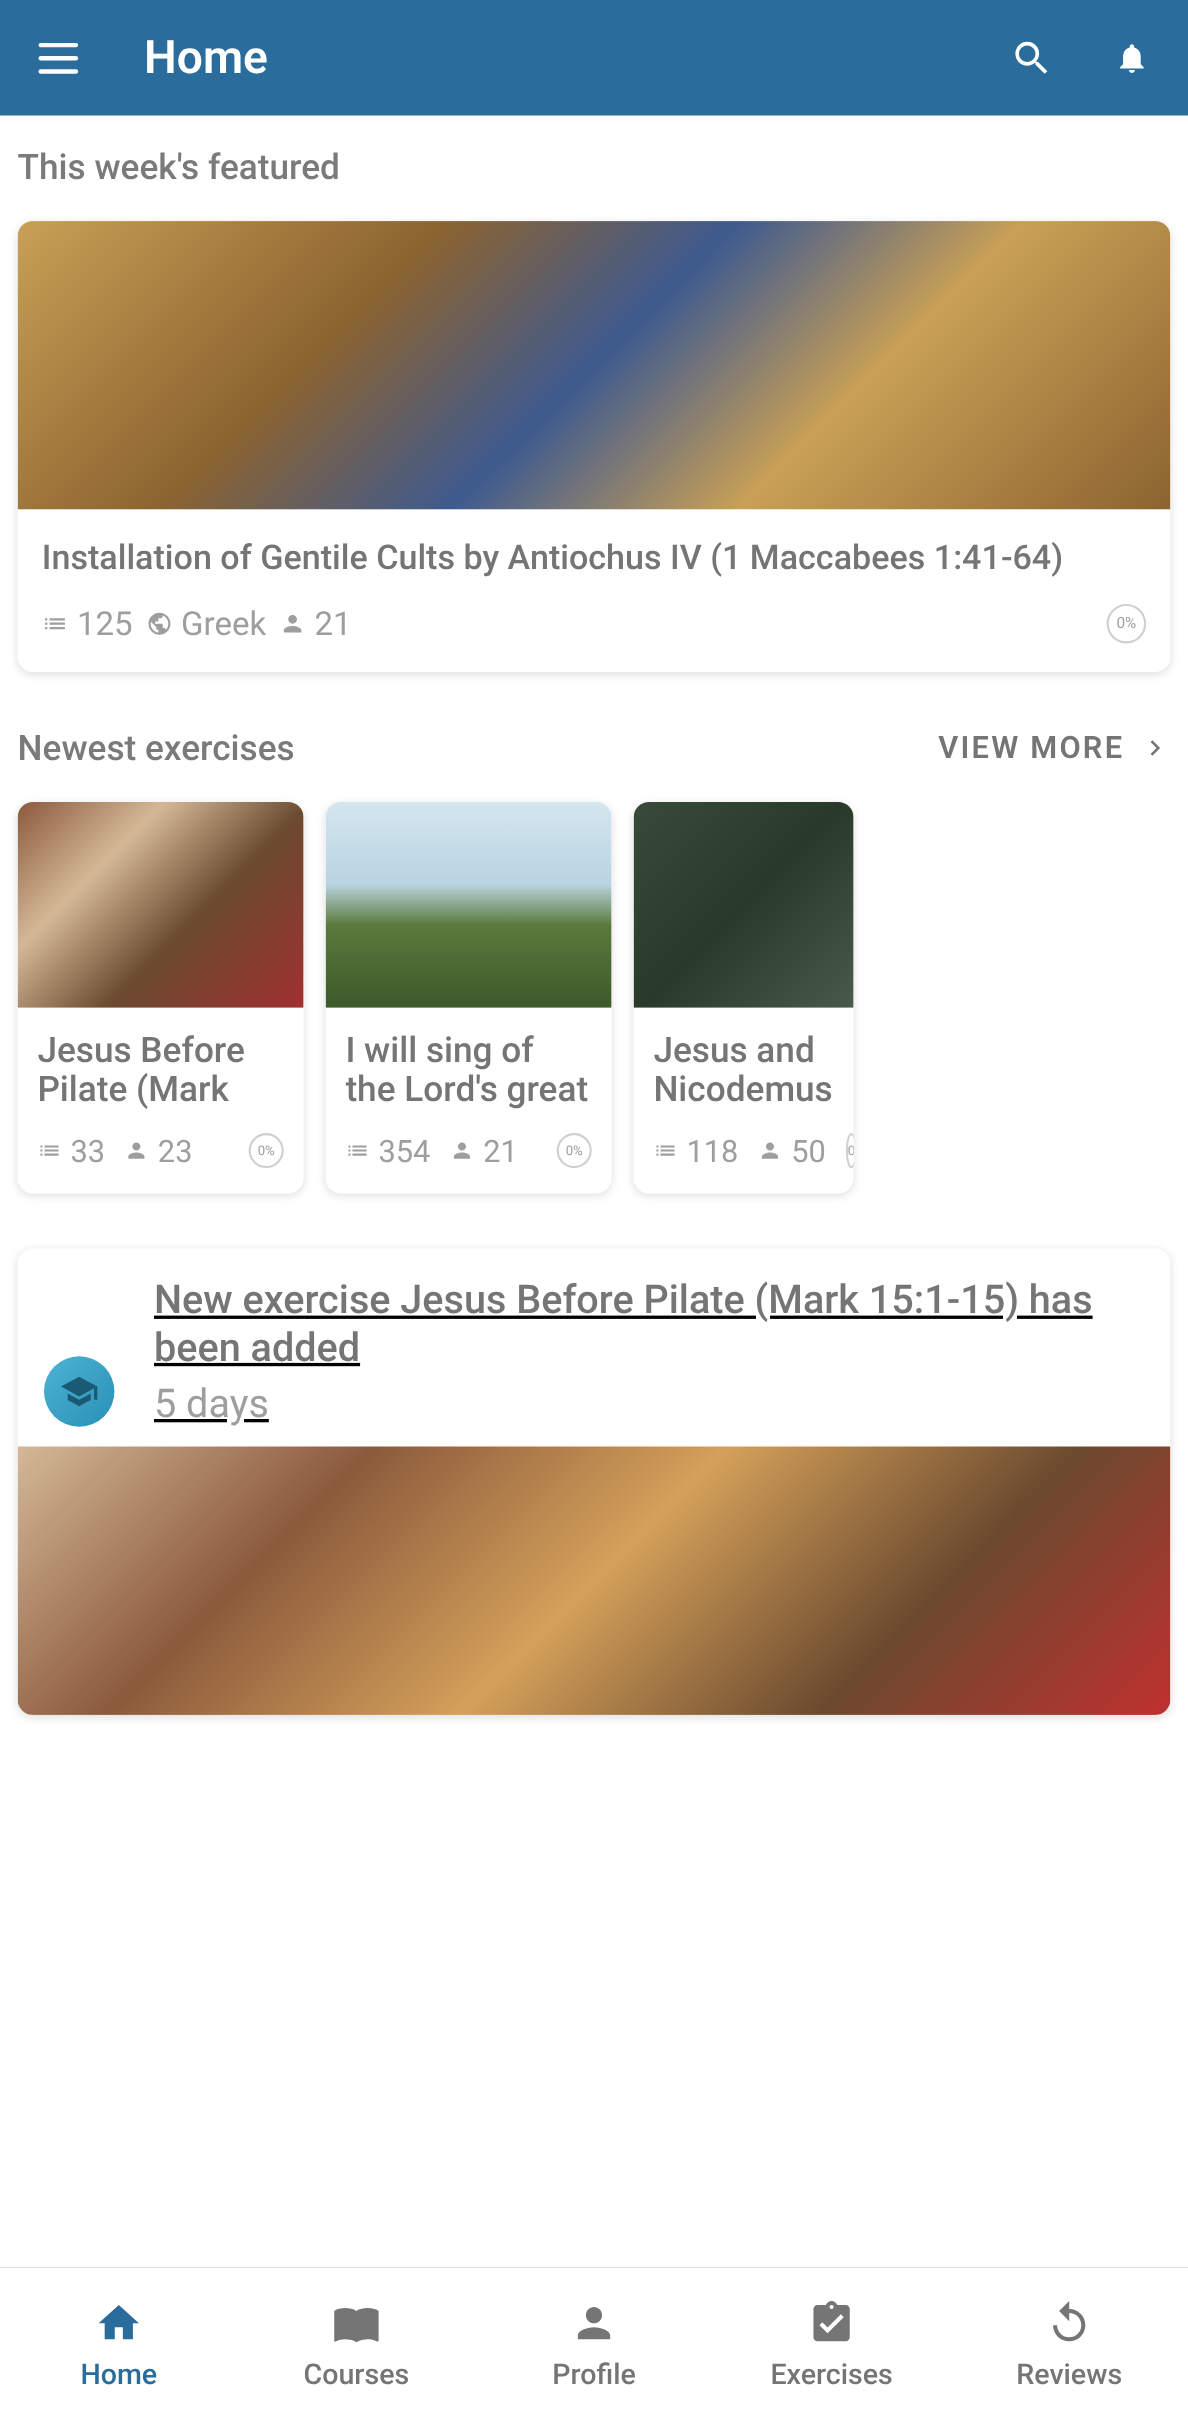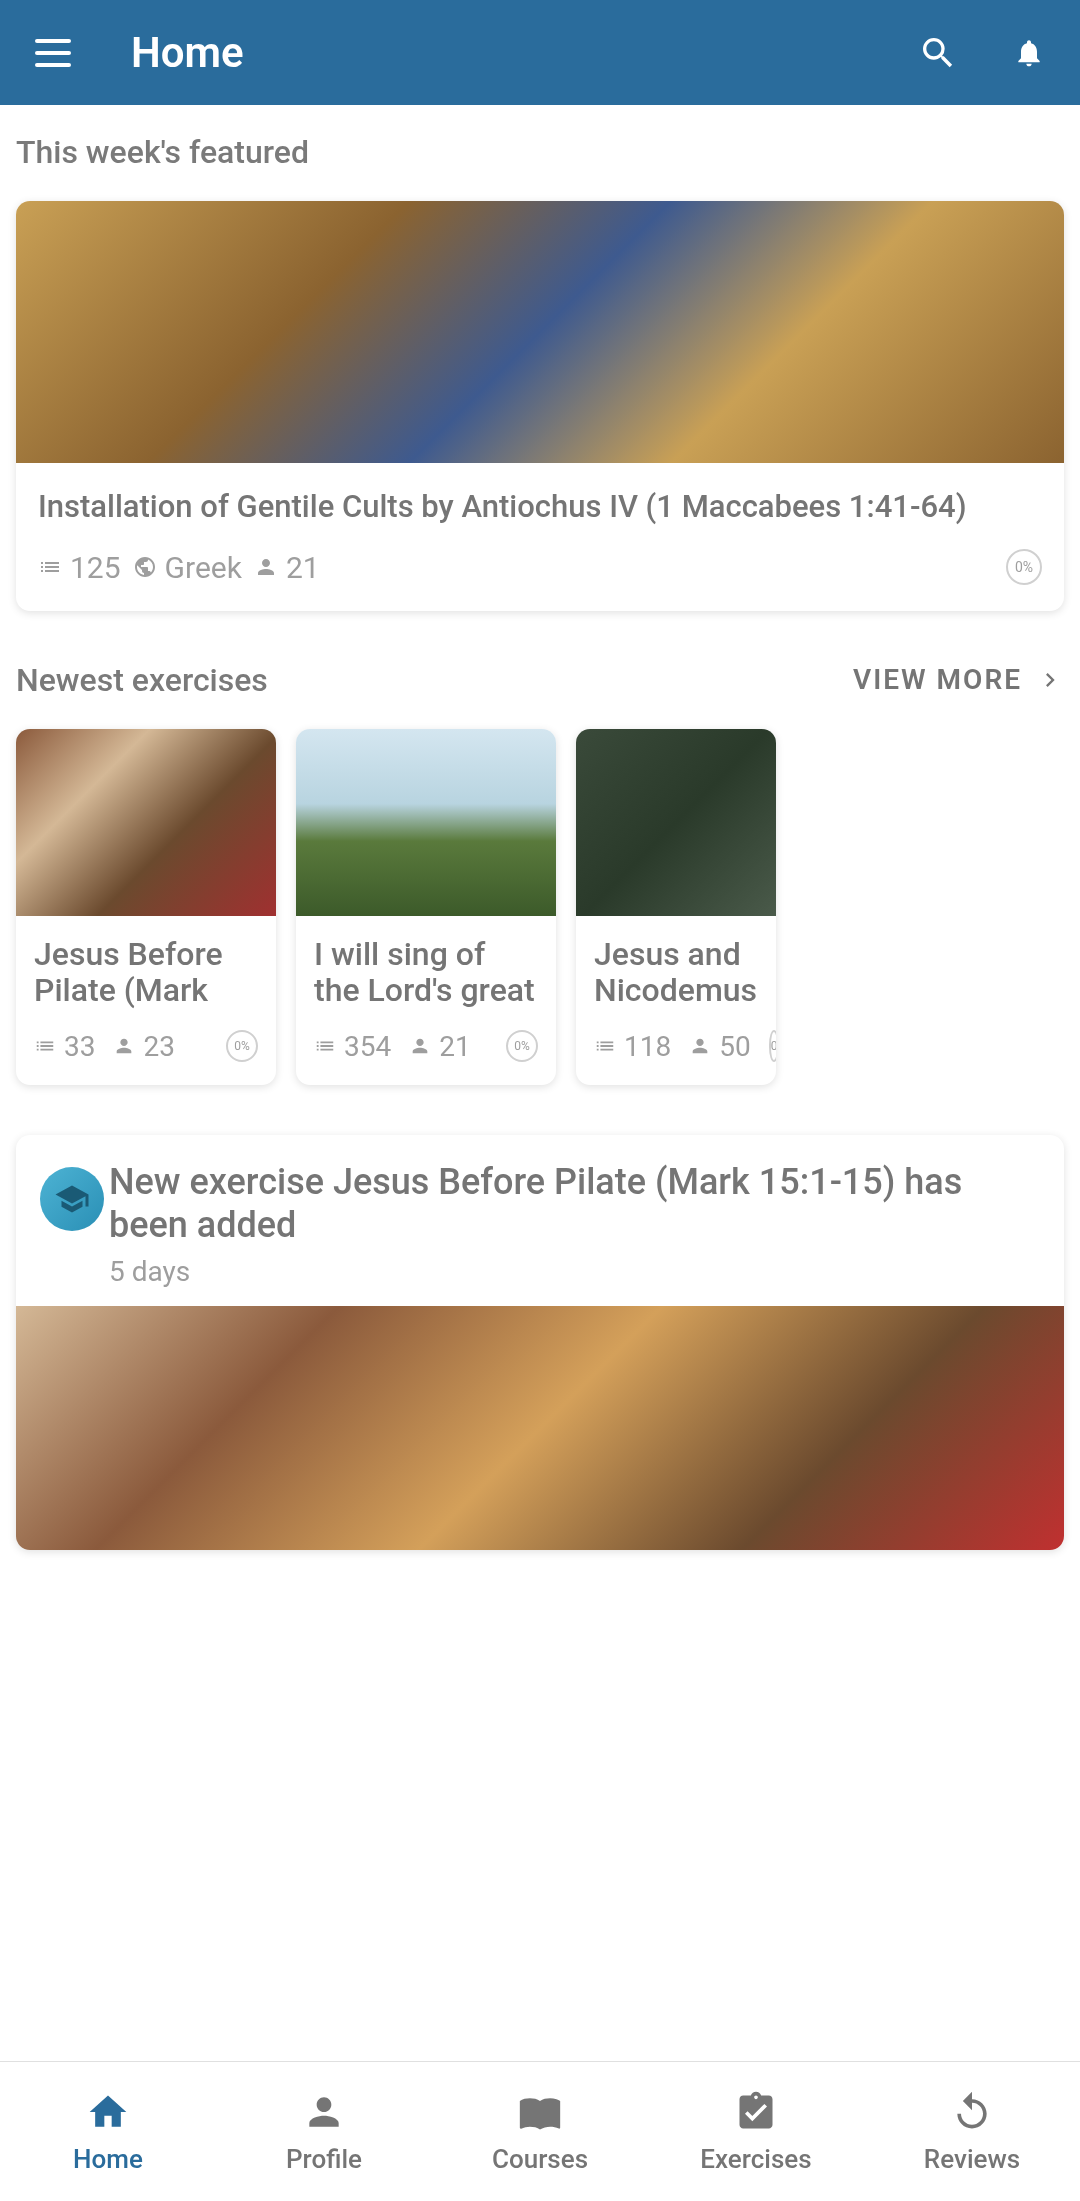--- a/index.html
+++ b/index.html
@@ -188,23 +188,24 @@
       font-size: 12px;
     }
     .feed-card {
       background: white;
       border-radius: 14px;
       overflow: hidden;
       box-shadow: 0 2px 8px rgba(0,0,0,0.12);
     }
     .feed-header {
       display: flex;
-      align-items: flex-start;
+      align-items: flex-end;
       padding: 26px 24px 18px 24px;
-      gap: 5px;
+      gap: 36px;
+      text-decoration: underline;
     }
     .feed-avatar {
       width: 64px;
       height: 64px;
       border-radius: 50%;
       background: linear-gradient(135deg, #4db3d4 0%, #2a8fb5 100%);
       display: flex;
       align-items: center;
       justify-content: center;
       flex-shrink: 0;
@@ -219,21 +220,21 @@
       flex: 1;
     }
     .feed-title {
       font-size: 36px;
       color: #757575;
       font-weight: 500;
       line-height: 1.2;
       margin-bottom: 8px;
     }
     .feed-time {
-      font-size: 28px;
+      font-size: 36px;
       color: #9e9e9e;
     }
     .feed-image {
       width: 100%;
       height: 244px;
       background: linear-gradient(135deg, #d4b896 0%, #8b5a3c 25%, #d4a05a 50%, #6b4a2e 75%, #c03030 100%);
     }
     .bottom-nav {
       position: absolute;
       bottom: 0;
@@ -411,29 +412,29 @@
 
 <div class="bottom-nav">
   <div class="nav-item active">
     <svg viewBox="0 0 24 24">
         <path d="M10 20v-6h4v6h5v-8h3L12 3 2 12h3v8z"></path>
       </svg>
     <span class="nav-label">Home</span>
   </div>
   <div class="nav-item">
     <svg viewBox="0 0 24 24">
+        <path d="M21 5c-1.11-.35-2.33-.5-3.5-.5-1.95 0-4.05.4-5.5 1.5-1.45-1.1-3.55-1.5-5.5-1.5S2.45 4.9 1 6v14.65c0 .25.25.5.5.5.1 0 .15-.05.25-.05C3.1 20.45 5.05 20 6.5 20c1.95 0 4.05.4 5.5 1.5 1.35-.85 3.8-1.5 5.5-1.5 1.65 0 3.35.3 4.75 1.05.1.05.15.05.25.05.25 0 .5-.25.5-.5V6c-.6-.45-1.25-.75-2-1z"></path>
+      </svg>
+    <span class="nav-label">Courses</span>
+  </div>
+  <div class="nav-item">
+    <svg viewBox="0 0 24 24">
         <path d="M12 12c2.21 0 4-1.79 4-4s-1.79-4-4-4-4 1.79-4 4 1.79 4 4 4zm0 2c-2.67 0-8 1.34-8 4v2h16v-2c0-2.66-5.33-4-8-4z"></path>
       </svg>
     <span class="nav-label">Profile</span>
-  </div>
-  <div class="nav-item">
-    <svg viewBox="0 0 24 24">
-        <path d="M21 5c-1.11-.35-2.33-.5-3.5-.5-1.95 0-4.05.4-5.5 1.5-1.45-1.1-3.55-1.5-5.5-1.5S2.45 4.9 1 6v14.65c0 .25.25.5.5.5.1 0 .15-.05.25-.05C3.1 20.45 5.05 20 6.5 20c1.95 0 4.05.4 5.5 1.5 1.35-.85 3.8-1.5 5.5-1.5 1.65 0 3.35.3 4.75 1.05.1.05.15.05.25.05.25 0 .5-.25.5-.5V6c-.6-.45-1.25-.75-2-1z"></path>
-      </svg>
-    <span class="nav-label">Courses</span>
   </div>
   <div class="nav-item">
     <svg viewBox="0 0 24 24">
         <path d="M19 3h-4.18C14.4 1.84 13.3 1 12 1c-1.3 0-2.4.84-2.82 2H5c-1.1 0-2 .9-2 2v14c0 1.1.9 2 2 2h14c1.1 0 2-.9 2-2V5c0-1.1-.9-2-2-2zm-7 0c.55 0 1 .45 1 1s-.45 1-1 1-1-.45-1-1 .45-1 1-1zm-2 14l-4-4 1.41-1.41L10 14.17l6.59-6.59L18 9l-8 8z"></path>
       </svg>
     <span class="nav-label">Exercises</span>
   </div>
   <div class="nav-item">
     <svg viewBox="0 0 24 24">
         <path d="M12 5V1L7 6l5 5V7c3.31 0 6 2.69 6 6s-2.69 6-6 6-6-2.69-6-6H4c0 4.42 3.58 8 8 8s8-3.58 8-8-3.58-8-8-8z"></path>

